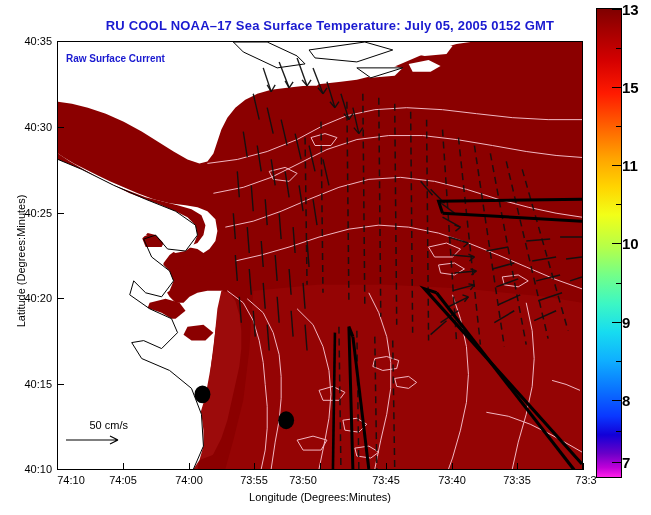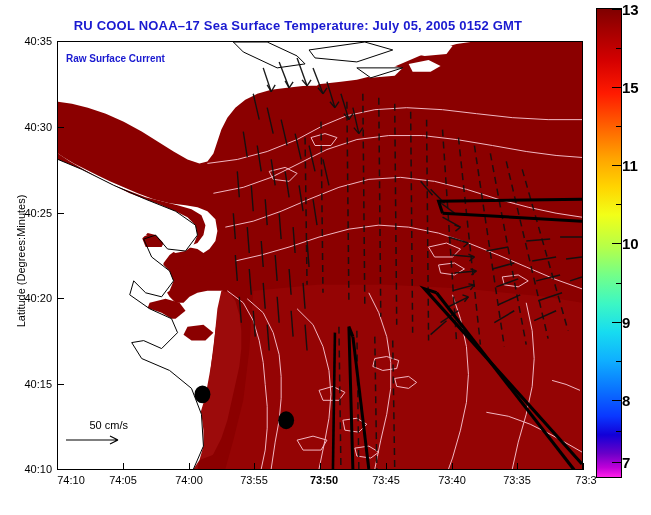--- a/index.html
+++ b/index.html
@@ -4,21 +4,21 @@
 <style>
   html,body{margin:0;padding:0;background:#fff;}
   body{width:651px;height:515px;position:relative;overflow:hidden;
        font-family:"Liberation Sans",sans-serif;}
 
   #figure{position:absolute;left:0;top:0;width:651px;height:515px;background:#ffffff;}
 
   
   #title{position:absolute;left:0;top:18px;width:596px;text-align:center;
          color:#1a1ad0;font-size:13px;font-weight:bold;letter-spacing:.2px;
-         white-space:nowrap;}
+         white-space:nowrap;padding-left:32px;}
 
   
   #plot{position:absolute;left:57px;top:41px;width:526px;height:429px;
         border:1px solid #000;box-sizing:border-box;overflow:hidden;background:#ffffff;}
   #mapcanvas{position:absolute;left:0;top:0;width:100%;height:100%;}
 
   
   #annot{position:absolute;left:8px;top:10px;color:#1a1ad0;font-size:10px;
          line-height:14px;z-index:6;white-space:nowrap;font-weight:bold;}
   #annot div{text-shadow:none;}
@@ -281,26 +281,27 @@
   <div class="tickmark" style="left:320px;top:463px;width:1px;height:7px;"></div>
   <div class="tickmark" style="left:386px;top:463px;width:1px;height:7px;"></div>
   <div class="tickmark" style="left:452px;top:463px;width:1px;height:7px;"></div>
   <div class="tickmark" style="left:517px;top:463px;width:1px;height:7px;"></div>
   <div class="tickmark" style="left:583px;top:463px;width:1px;height:7px;"></div>
 
   <div class="xtick" style="left:71px;">74:10</div>
   <div class="xtick" style="left:123px;">74:05</div>
   <div class="xtick" style="left:189px;">74:00</div>
   <div class="xtick" style="left:254px;">73:55</div>
-  <div class="xtick" style="left:324px;font-weight:bold;">73:50</div>
+  <div class="xtick" style="left:303px;">73:50</div>
   <div class="xtick" style="left:386px;">73:45</div>
   <div class="xtick" style="left:452px;">73:40</div>
   <div class="xtick" style="left:517px;">73:35</div>
   <div class="xtick" style="left:586px;">73:3</div>
 
+  <div id="xlabel">Longitude (Degrees:Minutes)</div>
 
   <div class="tickmark" style="left:57px;top:41px;width:7px;height:1px;"></div>
   <div class="tickmark" style="left:57px;top:127px;width:7px;height:1px;"></div>
   <div class="tickmark" style="left:57px;top:213px;width:7px;height:1px;"></div>
   <div class="tickmark" style="left:57px;top:298px;width:7px;height:1px;"></div>
   <div class="tickmark" style="left:57px;top:384px;width:7px;height:1px;"></div>
   <div class="tickmark" style="left:57px;top:469px;width:7px;height:1px;"></div>
 
   <div class="ytick" style="top:41px;">
       <span class="ytick-inner">40:35</span>

